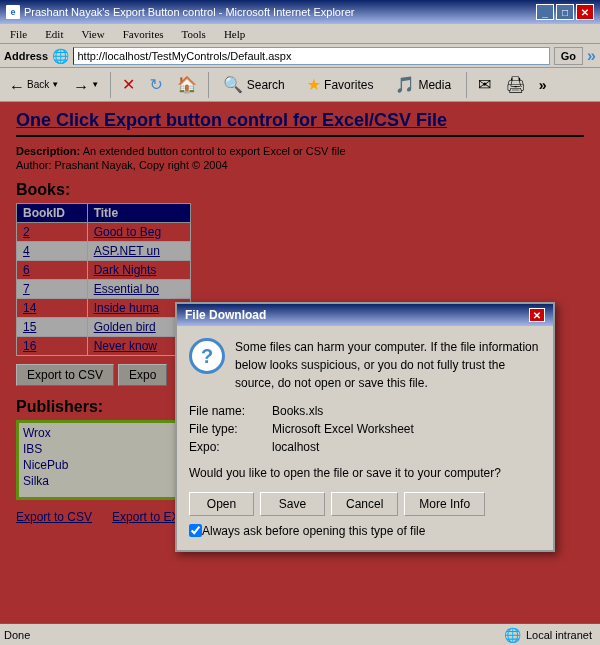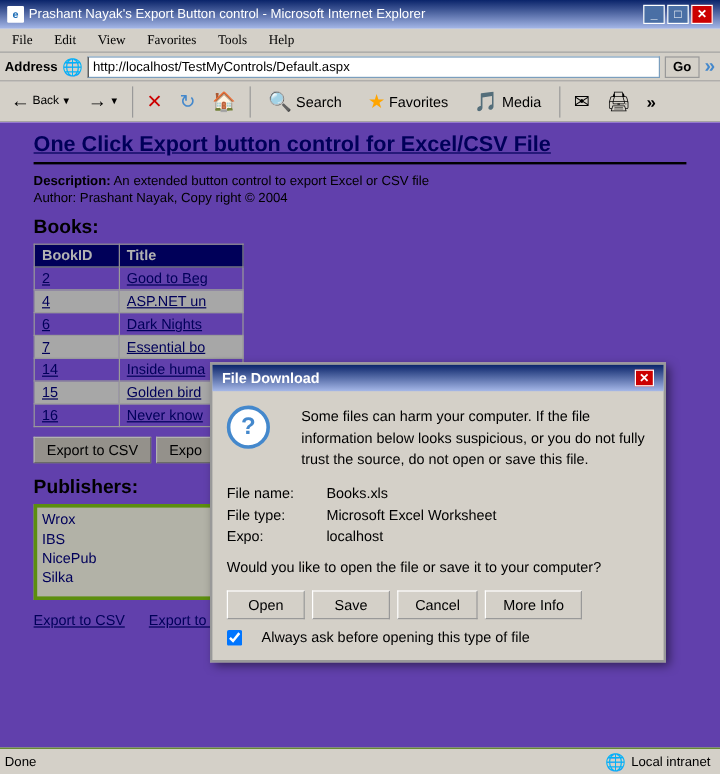--- a/index.html
+++ b/index.html
@@ -57,21 +57,21 @@
       border: 1px solid transparent; cursor: pointer; font-size: 11px; height: 28px;
     }
     .nav-btn .icon { font-size: 16px; }
     .nav-btn .icon-label { font-size: 10px; }
     .nav-separator { width: 1px; background: #999; height: 26px; margin: 0 2px; }
     .search-btn { display: flex; align-items: center; gap: 3px; padding: 2px 8px; border: 1px solid transparent; cursor: pointer; font-size: 12px; }
     .search-btn .icon { color: #4488cc; font-size: 16px; }
 
     
     .browser-content {
-      background: #8b5cf6; padding: 8px 28px; height: calc(645px - 102px - 22px);
+      background: #ef4444; padding: 8px 16px; height: calc(645px - 102px - 22px);
       overflow: hidden; position: relative;
     }
 
     .page-title {
       font-size: 18px; font-weight: bold; color: #000080; text-decoration: underline;
       border-bottom: 2px solid #000; margin-bottom: 8px; padding-bottom: 4px;
     }
     .description { font-size: 11px; margin-bottom: 2px; }
     .description strong { font-weight: bold; text-align: right; }
     .author { font-size: 11px; margin-bottom: 10px; }
@@ -148,32 +148,32 @@
       color: white; font-size: 10px; display: flex; align-items: center; justify-content: center;
       cursor: pointer; font-weight: bold;
     }
     .modal-body { padding: 12px; }
     .modal-warning { display: flex; align-items: flex-start; gap: 10px; margin-bottom: 12px; }
     .warning-icon {
       width: 36px; height: 36px; border-radius: 50%; background: #fff; border: 3px solid #4488cc;
       display: flex; align-items: center; justify-content: center; font-size: 20px; font-weight: bold; color: #4488cc;
       flex-shrink: 0;
     }
-    .warning-text { font-size: 12px; line-height: 1.5; flex: 1; margin-left: 16px; }
+    .warning-text { font-size: 12px; line-height: 1.5; flex: 1; }
     .file-details { margin-left: 0; margin-bottom: 12px; font-size: 12px; }
     .file-detail-row { display: flex; gap: 8px; margin-bottom: 4px; }
     .file-detail-label { width: 75px; font-size: 12px; }
     .file-detail-value { font-size: 12px; }
     .modal-question { font-size: 12px; margin-bottom: 12px; }
     .modal-buttons { display: flex; gap: 6px; margin-bottom: 8px; }
     .modal-btn {
       background: #d4d0c8; border: 1px solid #999; border-top-color: #fff; border-left-color: #fff;
       padding: 4px 14px; font-size: 12px; cursor: pointer; min-width: 65px;
     }
-    .modal-checkbox { display: flex; align-items: center; gap: 16px; font-size: 12px; }
+    .modal-checkbox { display: flex; align-items: flex-start; gap: 0; font-size: 12px; }
     .modal-checkbox input { margin: 0; }
   </style>
 </head>
 <body>
 
 <div class="title-bar">
   <div class="title-bar-left">
     <div class="title-bar-icon">
       <span style="color:#1a6bb5;font-weight:bold;font-size:9px;">e</span>
     </div>

